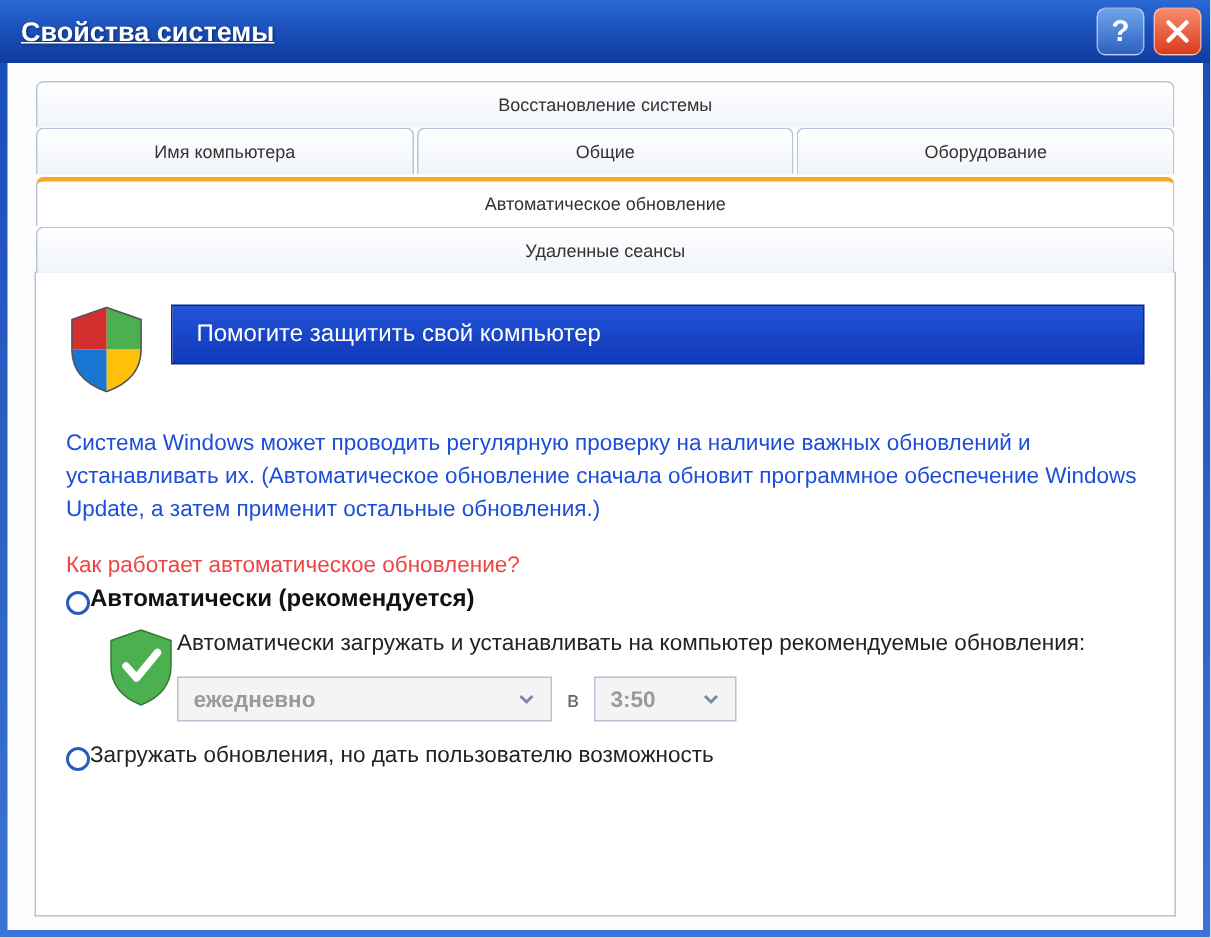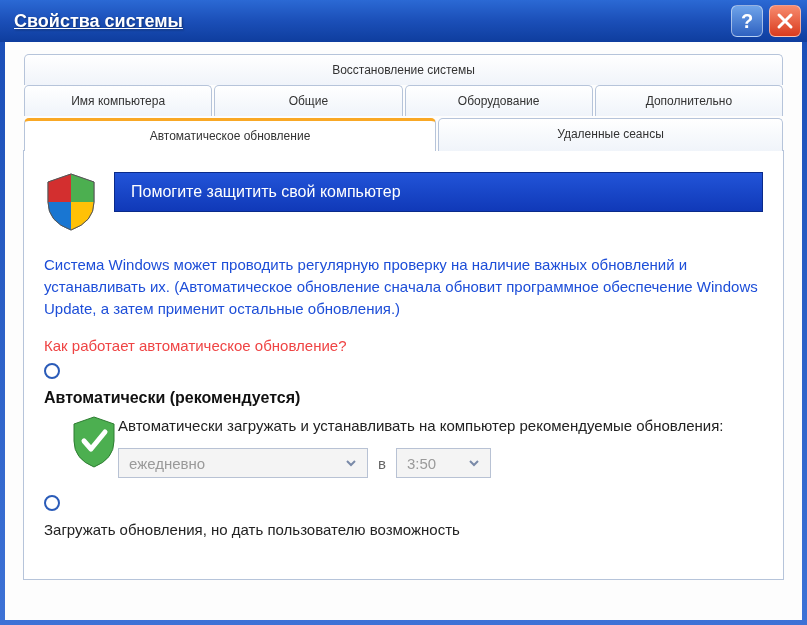--- a/index.html
+++ b/index.html
@@ -60,21 +60,21 @@
   font-size: 12px;
   color: #333;
   background: linear-gradient(to bottom, #ffffff 0%, #f0f4fa 100%);
   border: 1px solid #b6c4da;
   border-bottom: none;
   border-radius: 5px 5px 0 0;
   cursor: pointer;
   margin: 0 1px;
   position: relative;
 }
-.tabs-row2 { margin-top: 2px; }
+.tabs-row2 { margin-top: 2px; flex-direction: column; }
 .tab.active {
   background: #fff;
   border-top: 3px solid #f9a825;
   font-weight: normal;
   z-index: 2;
 }
 .tab-panel {
   border: 1px solid #b6c4da;
   border-top: none;
   background: #fff;
@@ -110,23 +110,21 @@
 .link {
   color: #ef4444;
   font-size: 15px;
   cursor: pointer;
   display: inline-block;
   margin-bottom: 6px;
 }
 .option-row {
   display: flex;
   align-items: flex-start;
-  gap: 10px;
   margin-bottom: 6px;
-  flex-direction: column;
 }
 .radio {
   width: 16px; height: 16px;
   border: 2px solid #2a5bb8;
   border-radius: 50%;
   margin-top: 3px;
   flex-shrink: 0;
   cursor: pointer;
   background: #fff;
 }
@@ -155,20 +153,21 @@
 .combo {
   display: flex;
   align-items: center;
   border: 1px solid #b8c2d4;
   background: #f4f4f4;
   height: 30px;
   padding: 0 6px 0 10px;
   color: #9a9a9a;
   font-size: 15px;
   cursor: default;
+  font-weight: bold;
 }
 .combo.wide { width: 250px; justify-content: space-between; }
 .combo.narrow { width: 95px; justify-content: space-between; }
 .combo-arrow {
   width: 20px; height: 20px;
   display: flex; align-items: center; justify-content: center;
 }
 .at-label { font-size: 15px; color: #666; }
 .option2-label {
   font-size: 15px;
@@ -195,21 +194,20 @@
 <div class="window-inner">
   <div class="content-area">
 
     <div class="tabs-row1">
       <div class="tab">Восстановление системы</div>
     </div>
     <div class="tabs-row1">
       <div class="tab">Имя компьютера</div>
       <div class="tab">Общие</div>
       <div class="tab">Оборудование</div>
-      <div class="tab">Дополнительно</div>
     </div>
     <div class="tabs-row2">
       <div class="tab active" style="flex:1.2">Автоматическое обновление</div>
       <div class="tab">Удаленные сеансы</div>
     </div>
 
     <div class="tab-panel">
 
       <div class="banner">
         <div class="shield-icon">

